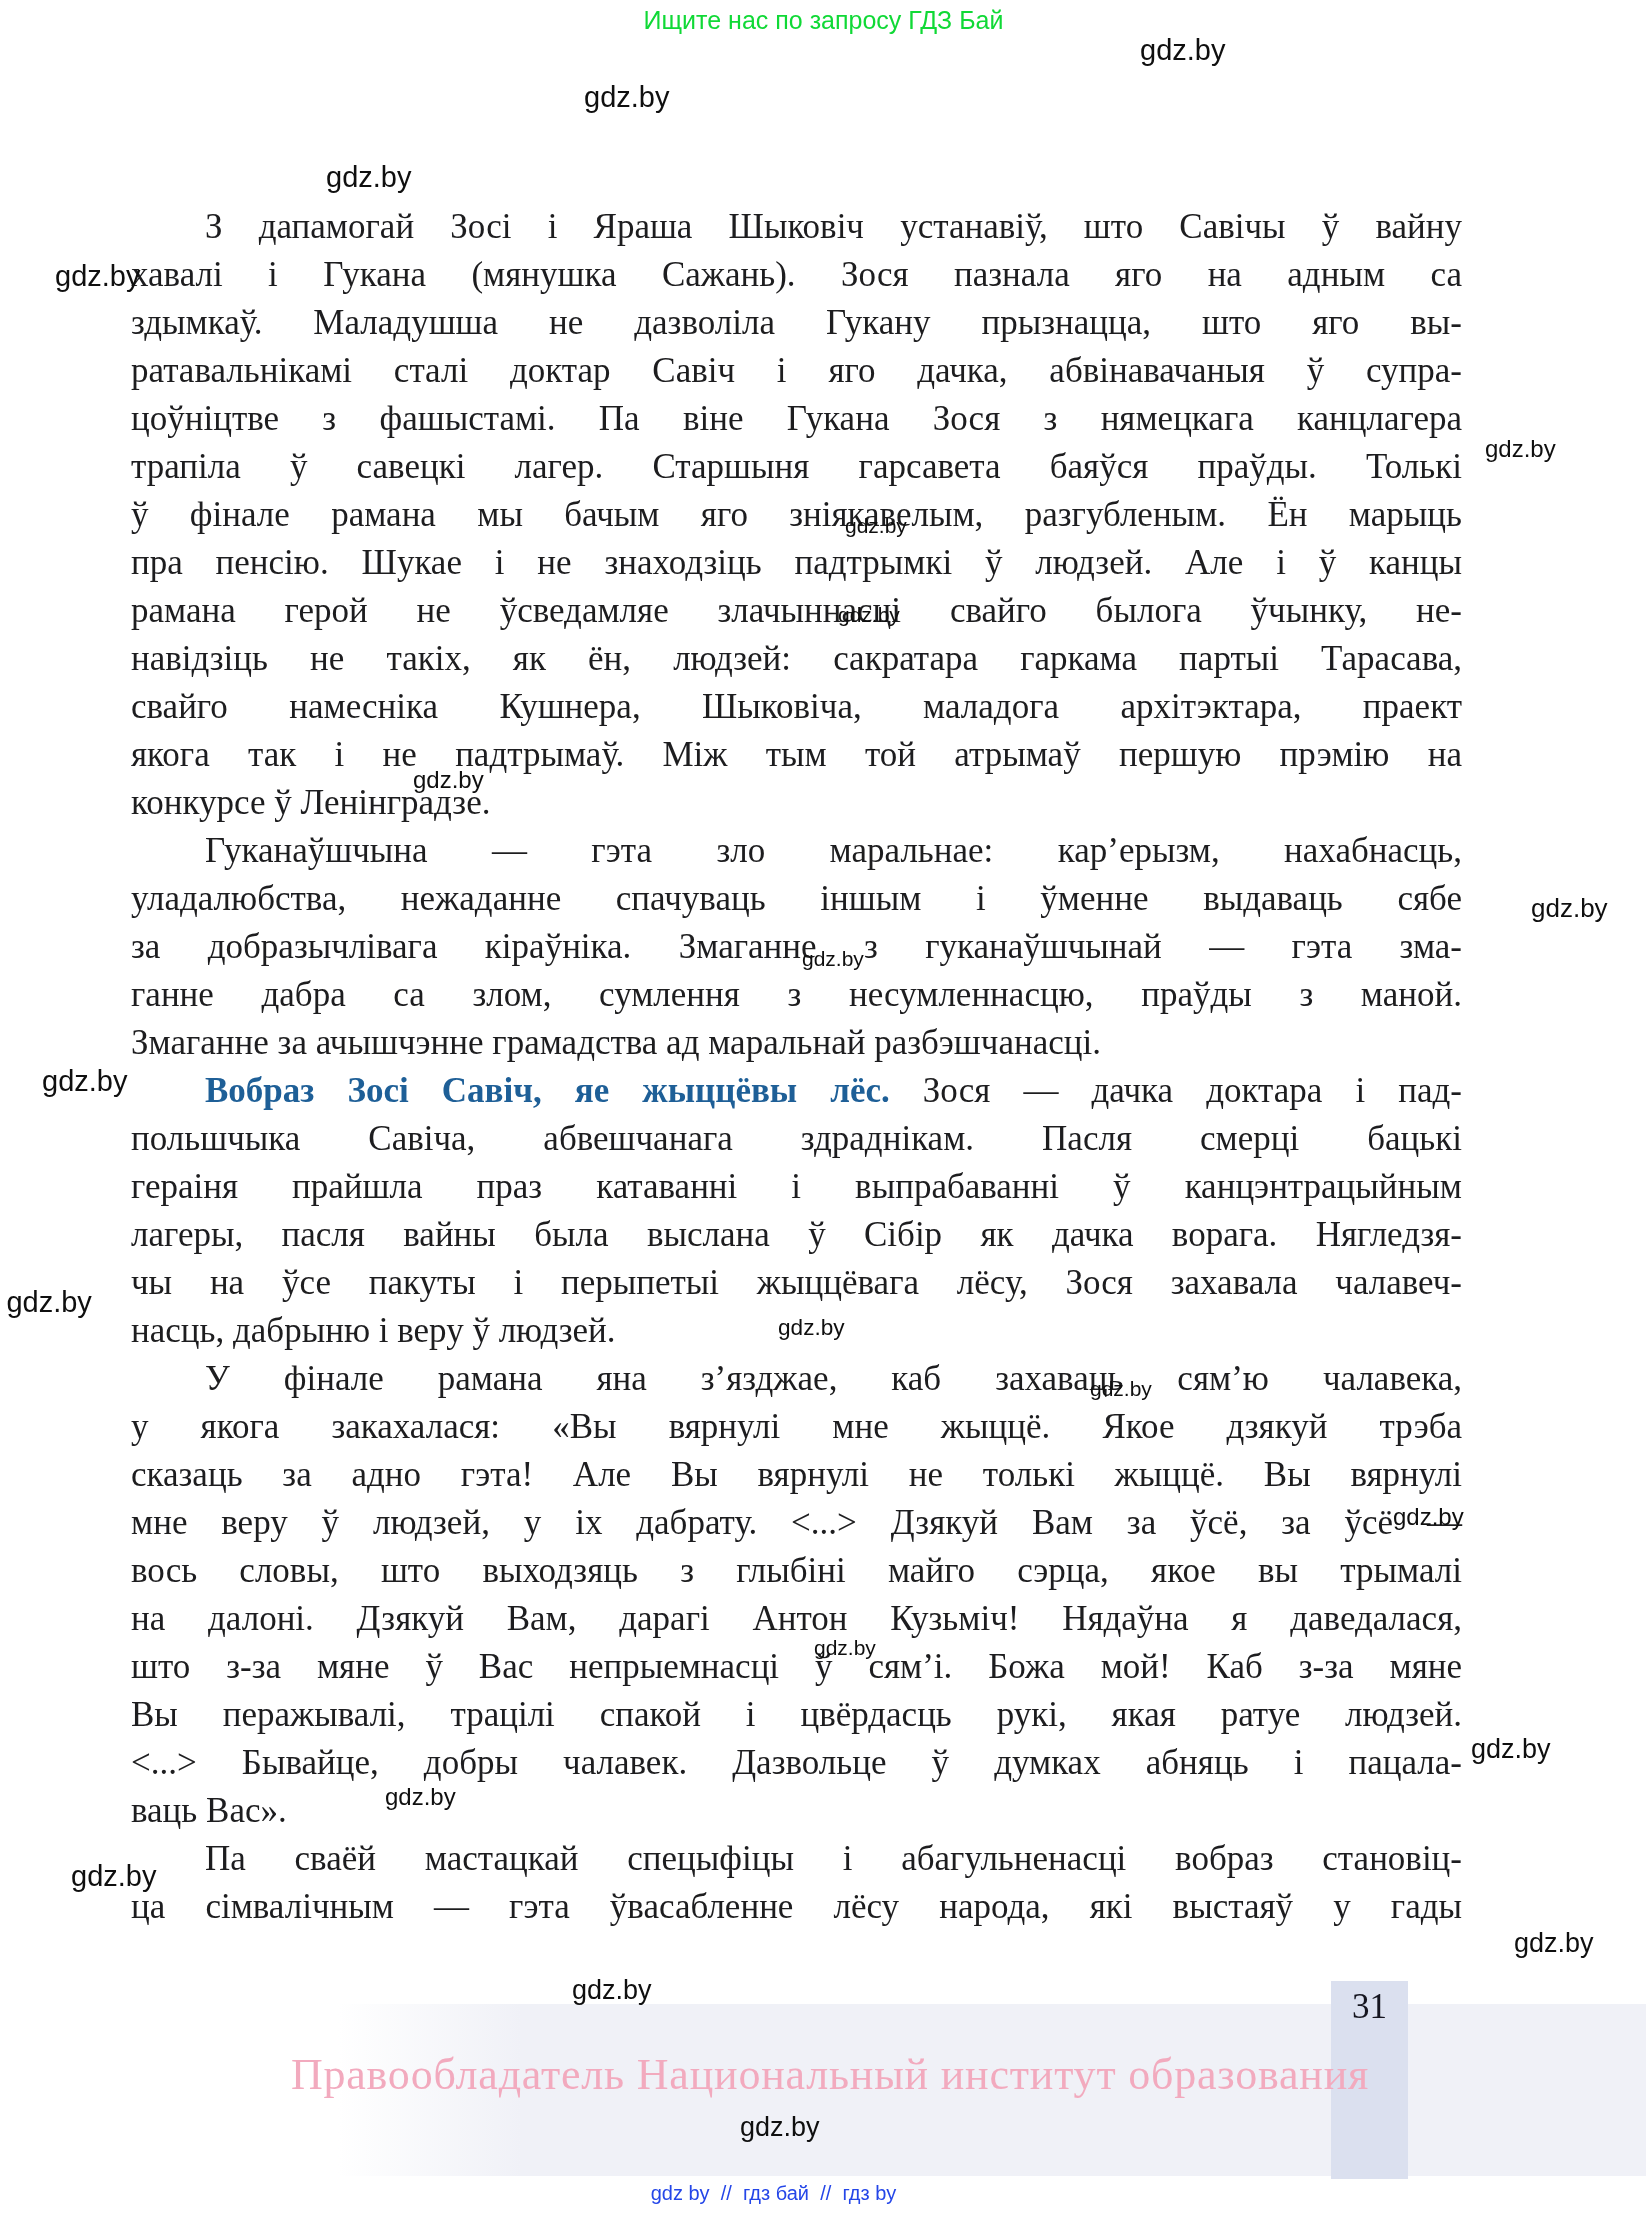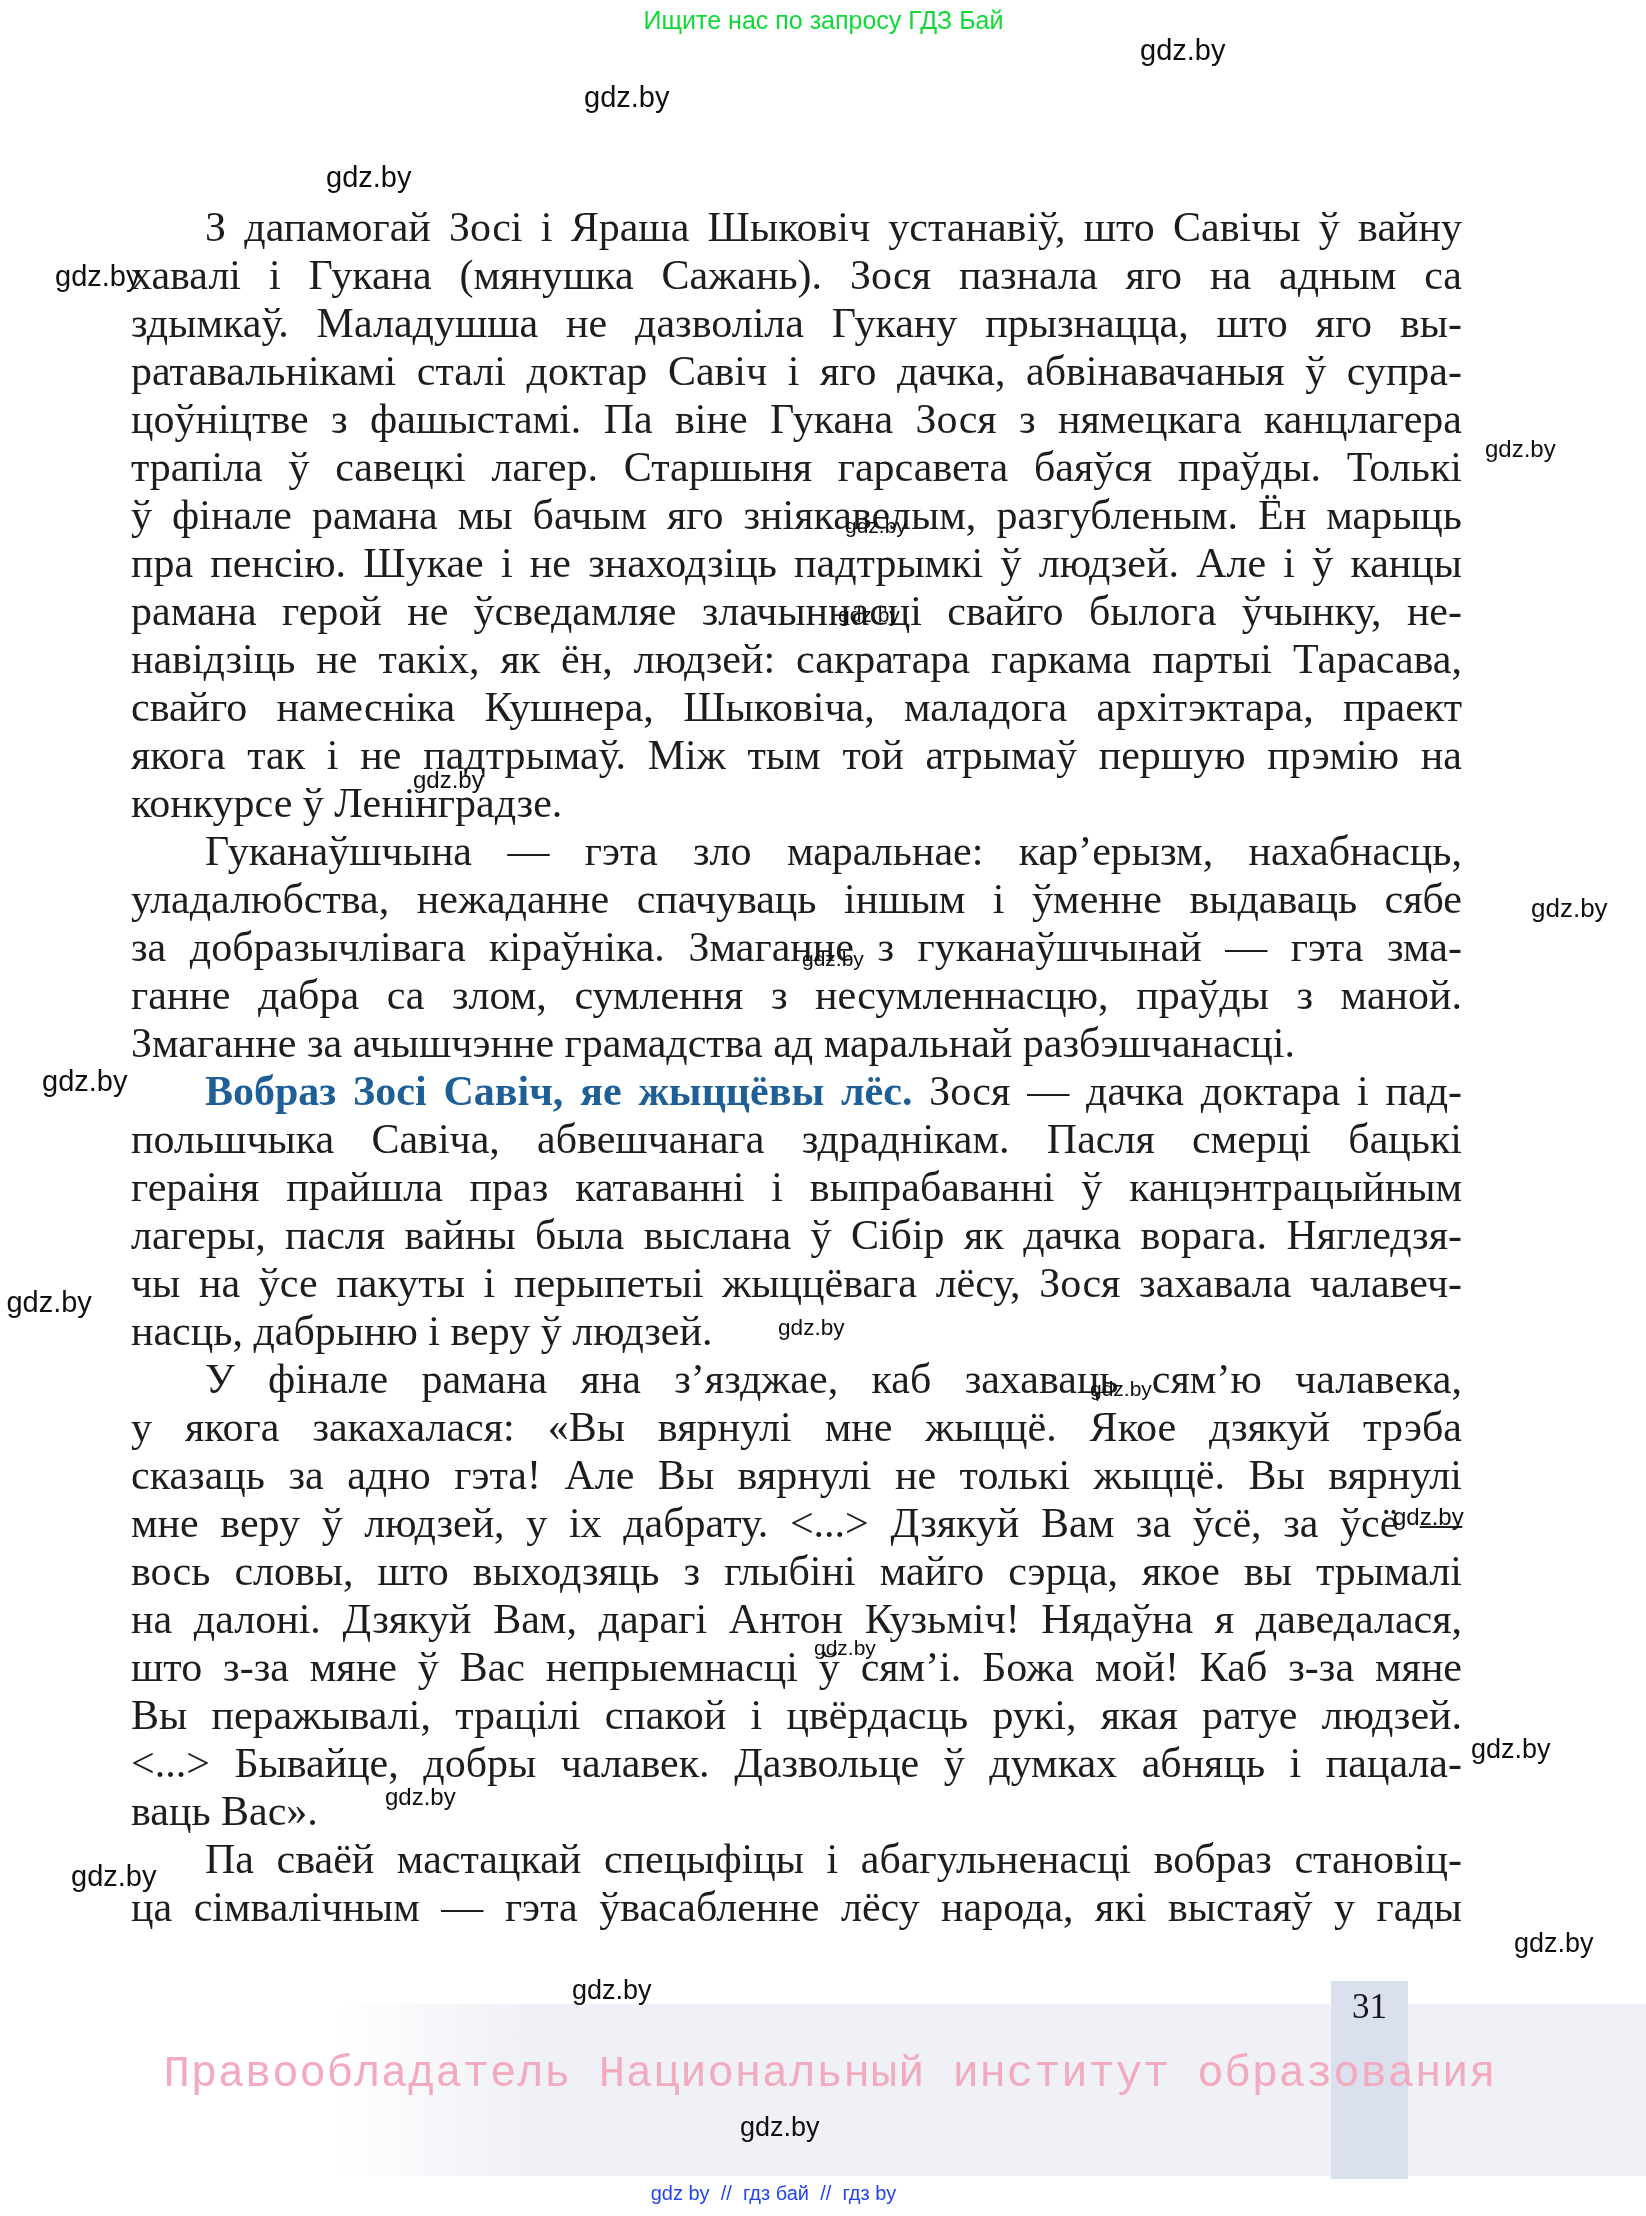--- a/index.html
+++ b/index.html
@@ -8,21 +8,21 @@
     font-family:"Liberation Serif",serif;color:#1d1d1f;
   }
   
   .promo{
     position:absolute;top:6.4px;left:0;width:100%;text-align:center;
     font-family:"Liberation Sans",sans-serif;font-size:25px;color:#10d936;
   }
   
   .textcol{position:absolute;left:131px;top:203px;width:1331px;}
   .line{
-    height:48px;line-height:48px;font-size:42px;white-space:nowrap;
+    height:48px;line-height:48px;font-size:35px;white-space:nowrap;
     text-align:justify;text-align-last:justify;
   }
   .line.last{text-align:left;text-align-last:left;}
   .line.indent{padding-left:74px;}
   .line .heading{color:#1e5f97;font-weight:bold;}
   
   .wm{
     position:absolute;font-family:"Liberation Sans",sans-serif;color:#0f0f0f;
     white-space:nowrap;
   }
@@ -34,21 +34,21 @@
   .pagebar{
     position:absolute;left:1331px;top:1981px;width:77px;height:198px;
     background:#dbe0ef;
   }
   .pagenum{
     position:absolute;left:1331px;top:1987px;width:77px;text-align:center;
     font-family:Liberation Serif, serif;font-size:35px;color:#15151f;
   }
   .copyright{
     position:absolute;left:137px;top:2049px;width:1386px;text-align:center;
-    font-family:Liberation Mono, monospace;font-size:44px;letter-spacing:0.8px;
+    font-family:Liberation Serif, serif;font-size:44px;letter-spacing:0.8px;
     color:#f2aabe;white-space:nowrap;
   }
   .links{
     position:absolute;left:0;top:2182px;width:1547px;text-align:center;
     font-family:"Liberation Sans",sans-serif;font-size:20px;color:#2446e8;
     white-space:pre;
   }
 </style>
 </head>
 <body>

